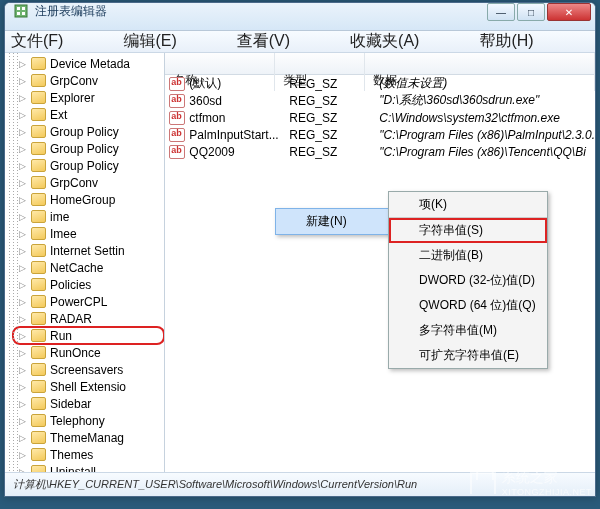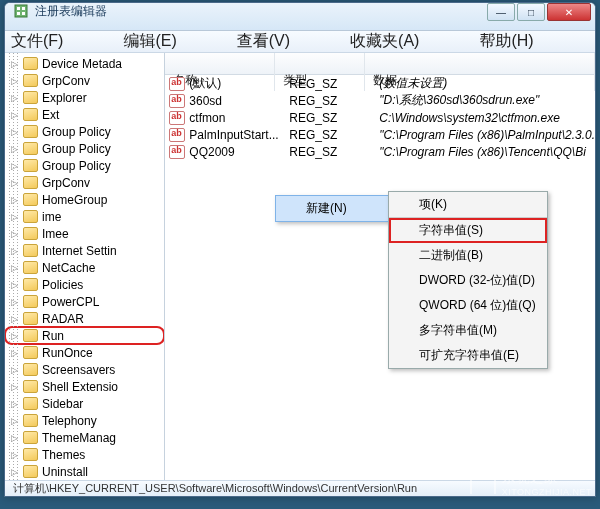--- a/index.html
+++ b/index.html
@@ -9,44 +9,44 @@
 .titlebar .icon { width: 16px; height: 16px; margin-right: 6px; }
 .titlebar .title { flex: 1; font-size: 12px; color: #1a3a5a; }
 .winbtns { display: flex; gap: 2px; }
 .winbtn { width: 28px; height: 18px; border: 1px solid #8aa; border-radius: 2px; background: linear-gradient(#f4f9ff,#d0e2f3); display:flex;align-items:center;justify-content:center;font-size:10px;color:#234; }
 .winbtn.close { width: 44px; background: linear-gradient(#e88,#c33); color:#fff; border-color:#933; }
 .menubar { height: 22px; background: linear-gradient(#f7fbff,#e8f0f9); display:flex; align-items:center; padding:0 6px; font-size:16px; color:#222; border-bottom:1px solid #cbd8e6;gap:46px; }
 .menubar span { margin-right: 14px; }
 .body { flex:1; display:flex; overflow:hidden; }
 .tree { width: 192px; border-right:1px solid #c6d2de; overflow:hidden; position:relative; background:#fff; }
 .tree-inner { padding: 2px 0 2px 0; font-size:12px; }
-.tree-row { display:flex; align-items:center; height:17px; padding-left: 18px; white-space:nowrap; }
+.tree-row { display:flex; align-items:center; height:17px; padding-left: 18px; white-space:nowrap;margin-left:8px; }
 .exp { width:11px; height:11px; margin-left:-14px; margin-right:3px; display:inline-flex; align-items:center; justify-content:center; color:#666; }
 .exp::before { content:"▷"; font-size:9px; color:#888; }
 .fld { width:15px; height:13px; background: linear-gradient(160deg,#ffe9a8,#f3c95a); border:1px solid #caa43a; border-radius:2px; margin-right:4px; flex-shrink:0; }
 .tree-row .lbl { color:#000; }
 .tree-row.sel { outline: 2px solid #d22; outline-offset:-1px;border-radius:7px; }
 .listpane { flex:1; display:flex; flex-direction:column; background:#fff; }
 .listhdr { height:22px; background:linear-gradient(#fdfdfe,#eef3f8); border-bottom:1px solid #d2dbe4; display:flex; font-size:12px; color:#222; }
 .listhdr .col { padding:19px 8px; border-right:1px solid #e0e6ec; }
 .c-name { width:110px; } .c-type { width:90px; } .c-data { flex:1; }
 .listbody { flex:1; position:relative; font-size:12px; }
 .row { display:flex; height:17px; align-items:center; }
 .row .ic { width:16px; height:14px; margin:0 4px 0 4px; background:#fff; border:1px solid #c77; border-radius:2px; position:relative; flex-shrink:0; }
 .row .ic::after { content:"ab"; position:absolute; top:-1px; left:1px; font-size:9px; color:#c33; font-weight:bold; }
 .row .nm { width:100px; white-space:nowrap; overflow:hidden; }
 .row .tp { width:90px; }
 .row .dt { flex:1; white-space:nowrap; overflow:hidden;font-style:italic; }
-.statusbar { height:16px; background:linear-gradient(#f7fbff,#e4eef8); border-top:1px solid #cbd8e6; font-size:11px; color:#333; display:flex; align-items:center; padding:0 8px; }
+.statusbar { height:24px; background:linear-gradient(#f7fbff,#e4eef8); border-top:1px solid #cbd8e6; font-size:11px; color:#333; display:flex; align-items:center; padding:0 8px;font-style:italic; }
 .ctxmenu { position:absolute; background:#f4f4f4; border:1px solid #9aa; box-shadow:2px 2px 4px rgba(0,0,0,.25); font-size:12px; }
 .ctxmenu .item { padding:4px 26px 4px 30px; white-space:nowrap; position:relative; }
 .ctxmenu .item.hi { background:#cfe4fb; border:1px solid #7fb3e8; margin:-1px; }
 .ctxmenu .item.sub::after { content:"▸"; position:absolute; right:8px; top:4px; color:#444; }
 .ctxmenu .item.redbox { outline:2px solid #d22; outline-offset:-2px; }
-.menu1 { top:195px; left:275px; width:135px; }
+.menu1 { top:208px; left:275px; width:135px; }
 .menu2 { top:191px; left:388px; width:160px; }
 .menu2 .item:first-child { border-bottom:1px solid #ccc; }
 .watermark { position:absolute; right:8px; bottom:12px; font-size:13px; color:rgba(255,255,255,.6); display:flex; align-items:center; gap:6px; pointer-events:none; }
 .watermark .logo { width:26px; height:22px; border:2px solid rgba(255,255,255,.5); border-bottom:none; position:relative; }
 .watermark .logo::before { content:""; position:absolute; left:4px; top:-6px; width:14px; height:10px; border:2px solid rgba(255,255,255,.5); border-bottom:none; border-radius:6px 6px 0 0; }
 .tree-guides { position:absolute; left:0; top:0; bottom:0; width:18px; }
 .tree-guides span { position:absolute; top:0; bottom:0; width:1px; background:repeating-linear-gradient(#aaa 0 1px, transparent 1px 3px); }
 </style>
 </head>
 <body>

